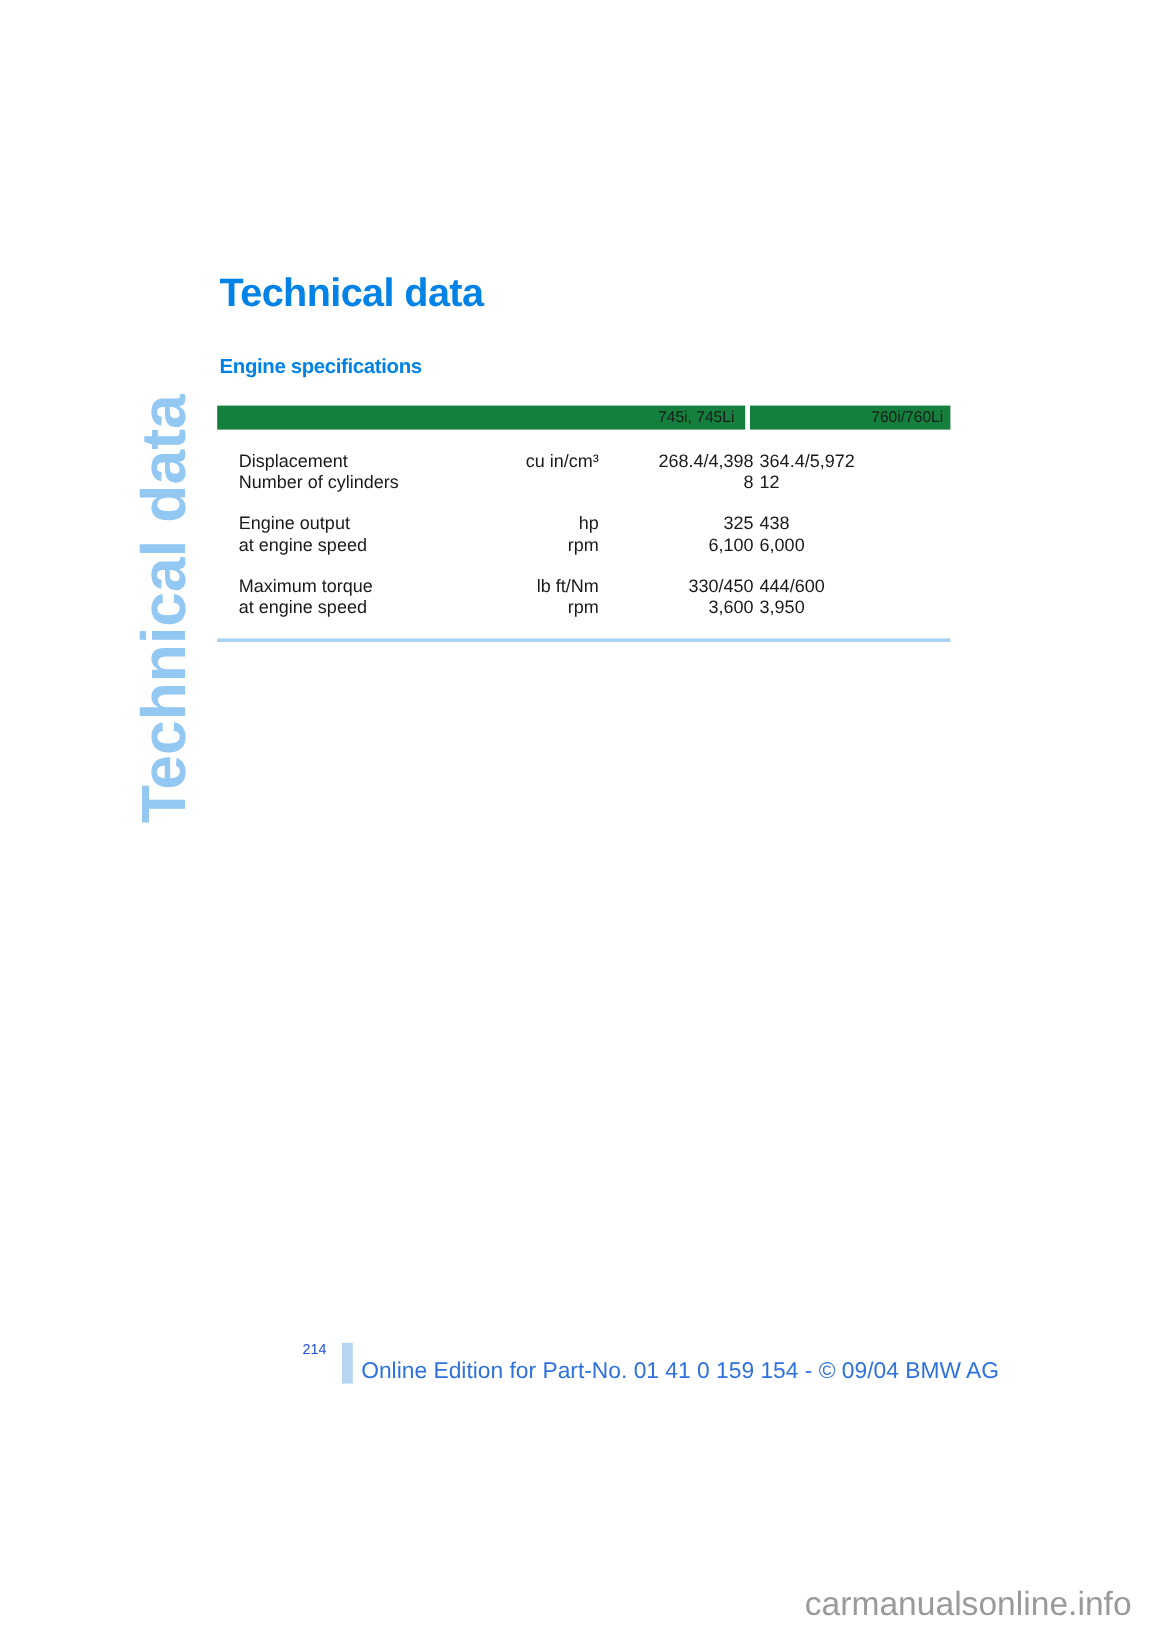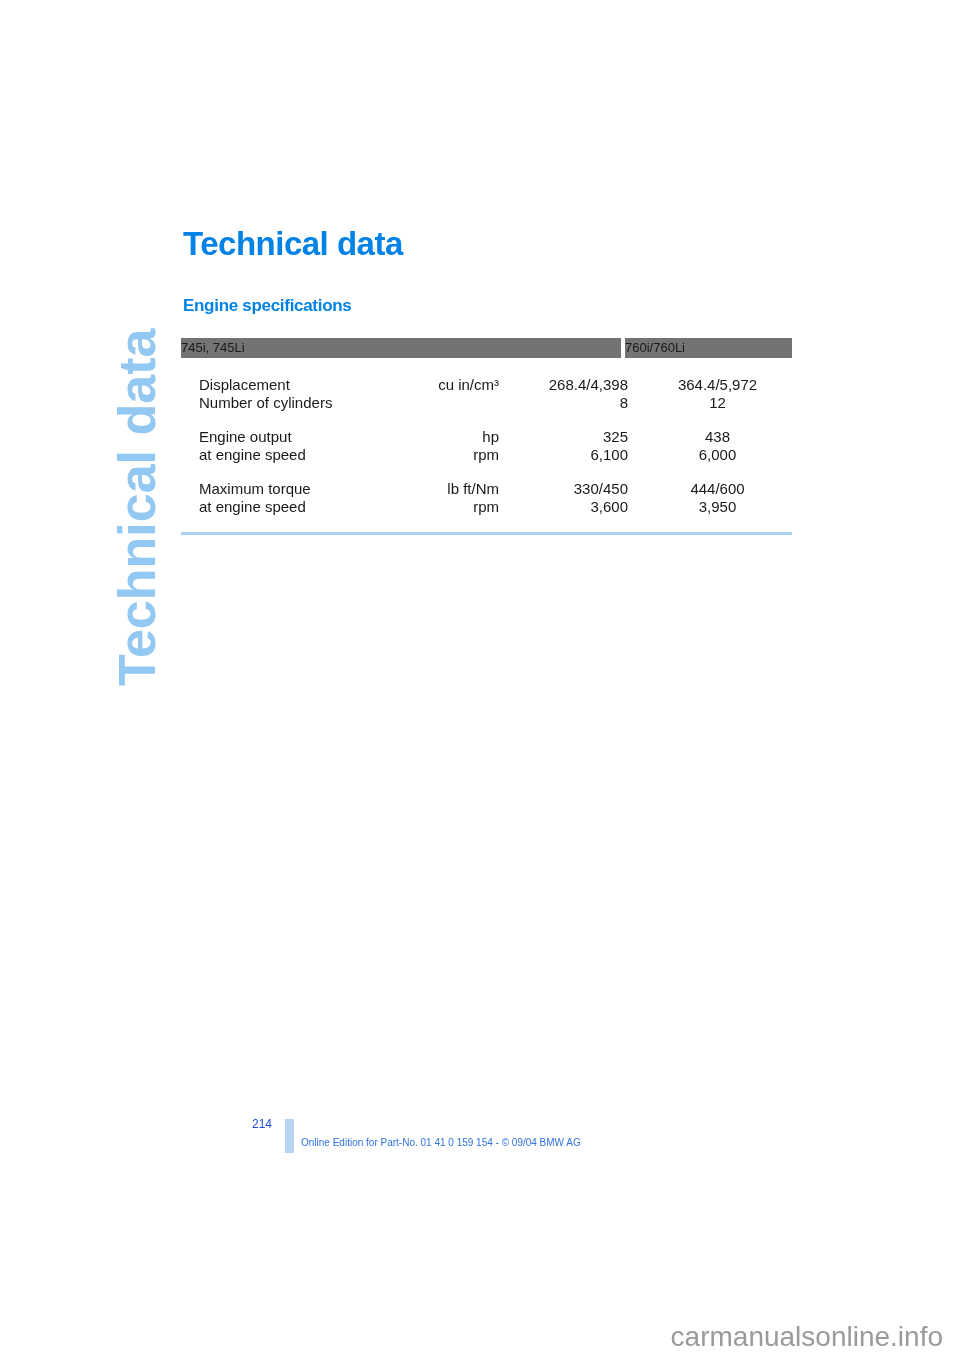--- a/index.html
+++ b/index.html
@@ -63,35 +63,35 @@
     left: 181px;
     top: 338px;
     width: 611px;
     font-size: 15px;
   }
   .spec-header {
     display: flex;
     height: 20px;
   }
   .spec-header-cell {
-    background: #737373;
+    background: #15803d;
     box-sizing: border-box;
     font-size: 13px;
     line-height: 20px;
-    text-align: left;
+    text-align: right;
     color: #1a1a1a;
   }
   .spec-header-cell.cell-a {
     width: 440px;
     margin-right: 4px;
     padding-right: 9px;
   }
   .spec-header-cell.cell-b {
     width: 167px;
-    padding-right: 16px;
+    padding-right: 6px;
   }
   .spec-body {
     padding-top: 2px;
   }
   .spec-group { margin: 16px; }
   .spec-group + .spec-group { margin-top: 6px; }
   .spec-line {
     display: grid;
     grid-template-columns: 182px 120px 134px 175px;
     line-height: 18px;
@@ -101,21 +101,21 @@
     box-sizing: border-box;
     text-align: left;
   }
   .spec-line .c-unit { text-align: right; }
   .spec-line .c-v1 {
     text-align: right;
     padding-right: 5px;
     box-sizing: border-box;
   }
   .spec-line .c-v2 {
-    text-align: center;
+    text-align: left;
     padding-right: 6px;
     box-sizing: border-box;
   }
   .table-rule {
     margin-top: 3px;
     height: 3px;
     background: #a9d2f2;
   }
 
   
@@ -132,21 +132,21 @@
     left: 285px;
     top: 1119px;
     width: 9px;
     height: 34px;
     background: #b5d5f3;
   }
   .edition-note {
     position: absolute;
     left: 301px;
     top: 1135px;
-    font-size: 10px;
+    font-size: 19px;
     line-height: 16px;
     color: #2f72df;
     white-space: nowrap;
   }
 
   .watermark {
     position: absolute;
     right: 17px;
     top: 1322px;
     font-size: 28px;

